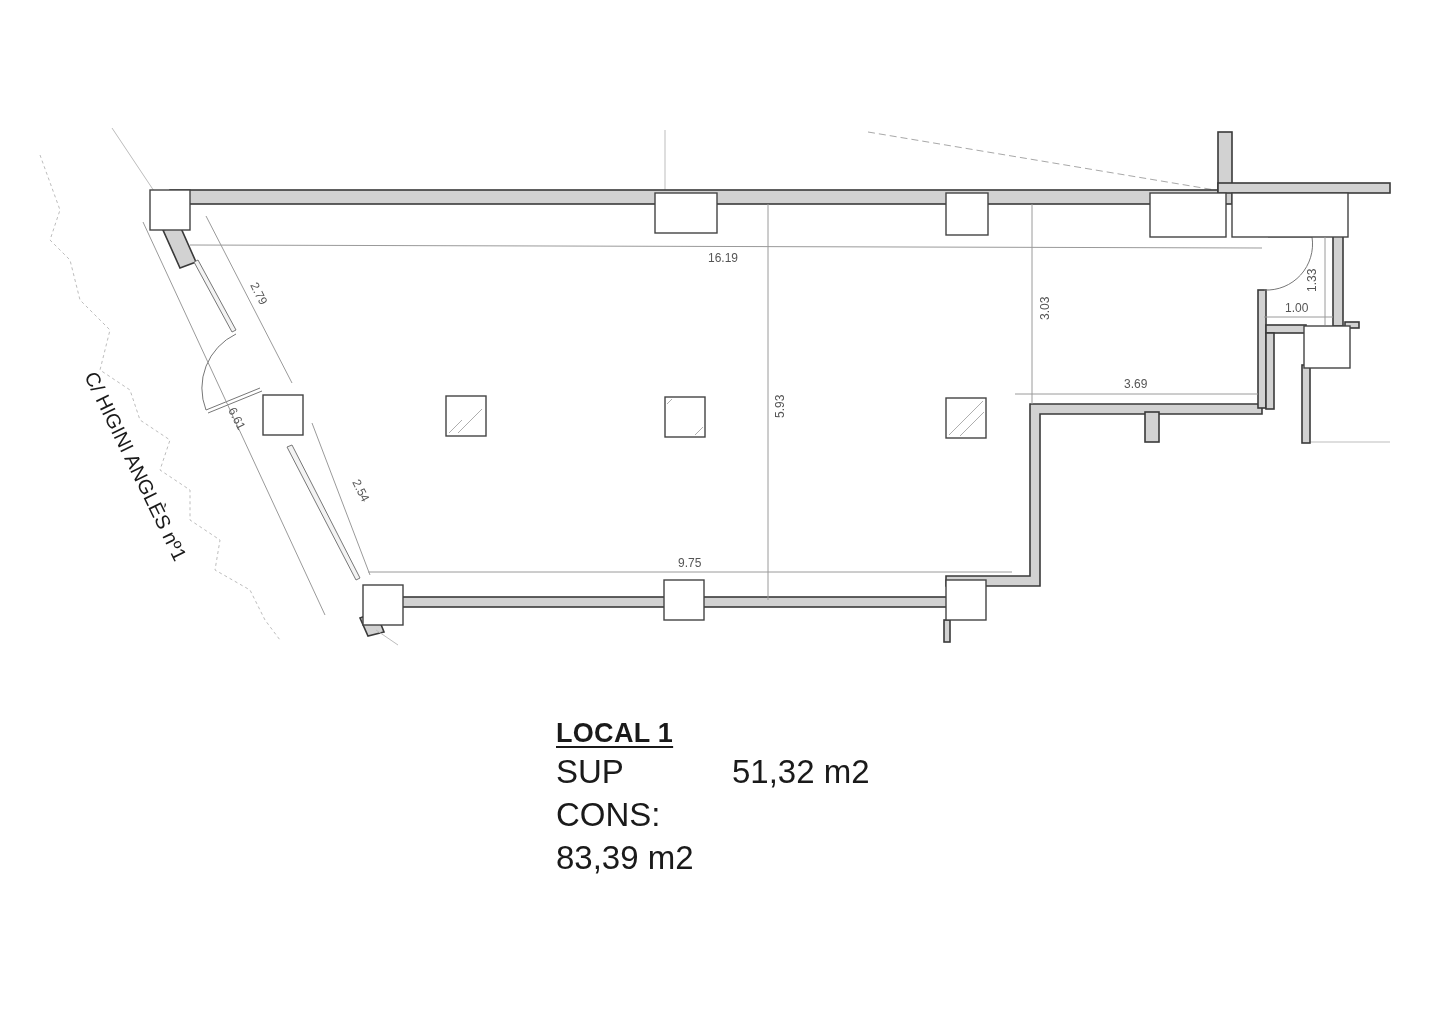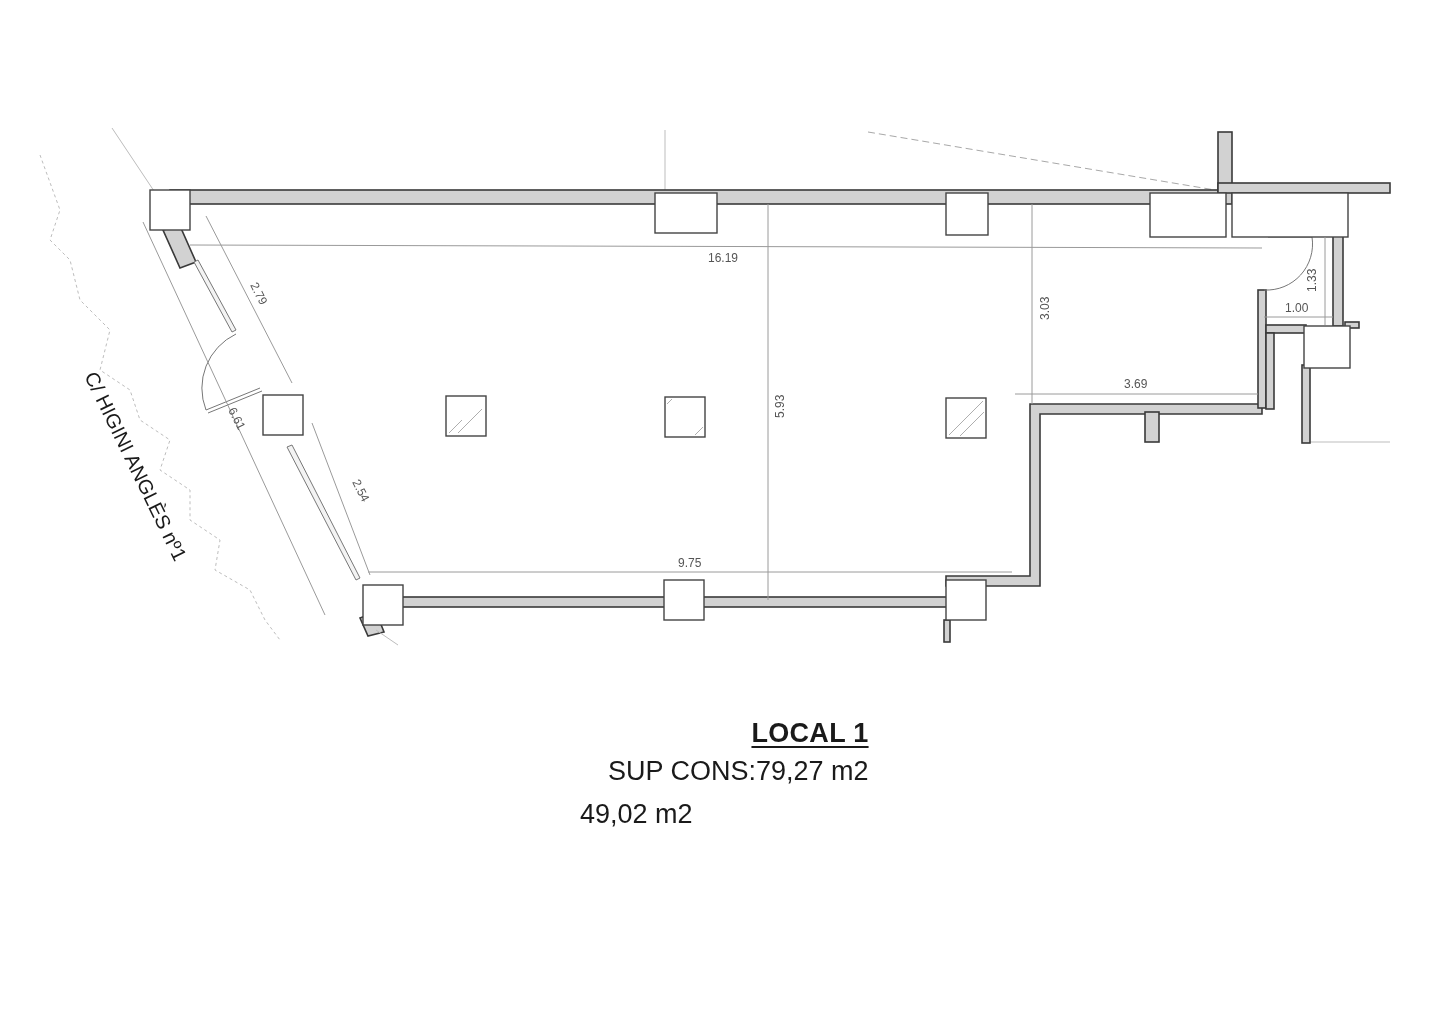--- a/index.html
+++ b/index.html
@@ -10,25 +10,25 @@
     .col { fill: #ffffff; stroke: #444; stroke-width: 1.4; }
     .hatch { stroke: #999; stroke-width: 0.8; }
     .dim { stroke: #9a9a9a; stroke-width: 1; fill: none; }
     .faint { stroke: #bdbdbd; stroke-width: 1; fill: none; }
     .dashed { stroke: #a8a8a8; stroke-width: 1; fill: none; stroke-dasharray: 7 4; }
     .glass { fill: #f3f3f3; stroke: #777; stroke-width: 1; }
     .door { stroke: #777; stroke-width: 1; fill: none; }
     .dimtext { font-family: "Liberation Sans", sans-serif; font-size: 12px; fill: #555; }
     .street { font-family: "Liberation Sans", sans-serif; font-size: 20px; fill: #1a1a1a; }
 
-    .legend { position: absolute; left: 580px; top: 716px; text-align: right; }
+    .legend { position: absolute; left: 556px; top: 716px; }
     .legend .title { font-size: 27px; font-weight: bold; letter-spacing: 0.3px;
                      text-decoration: underline; text-underline-offset: 4px; text-decoration-thickness: 2px;
                      line-height: 34px; }
-    .legend .row { font-size: 27px; line-height: 43px; display: flex; }
+    .legend .row { font-size: 33px; line-height: 43px; display: flex; }
     .legend .row .lbl { width: 176px; }
   </style>
 </head>
 <body>
 
 <svg id="plan" viewBox="0 0 1440 1018" xmlns="http://www.w3.org/2000/svg">
 
   <g>
     <line class="faint" x1="112" y1="128" x2="160" y2="200"></line>
     <line class="faint" x1="665" y1="130" x2="665" y2="192"></line>
@@ -128,18 +128,18 @@
     <text class="dimtext" x="1285" y="312">1.00</text>
   </g>
 
   <text class="street" transform="translate(84,376) rotate(64)">C/ HIGINI ANGLÈS nº1</text>
 </svg>
 
 <div class="legend">
   <div class="title">LOCAL 1</div>
   <div class="row">
     <span class="lbl">SUP CONS:</span>
-    <span>79,27 m2</span>
+    <span>51,32 m2</span>
   </div>
   <div class="row">
-    <span>49,02 m2</span>
+    <span>83,39 m2</span>
   </div>
 </div>
 
 </body></html>

